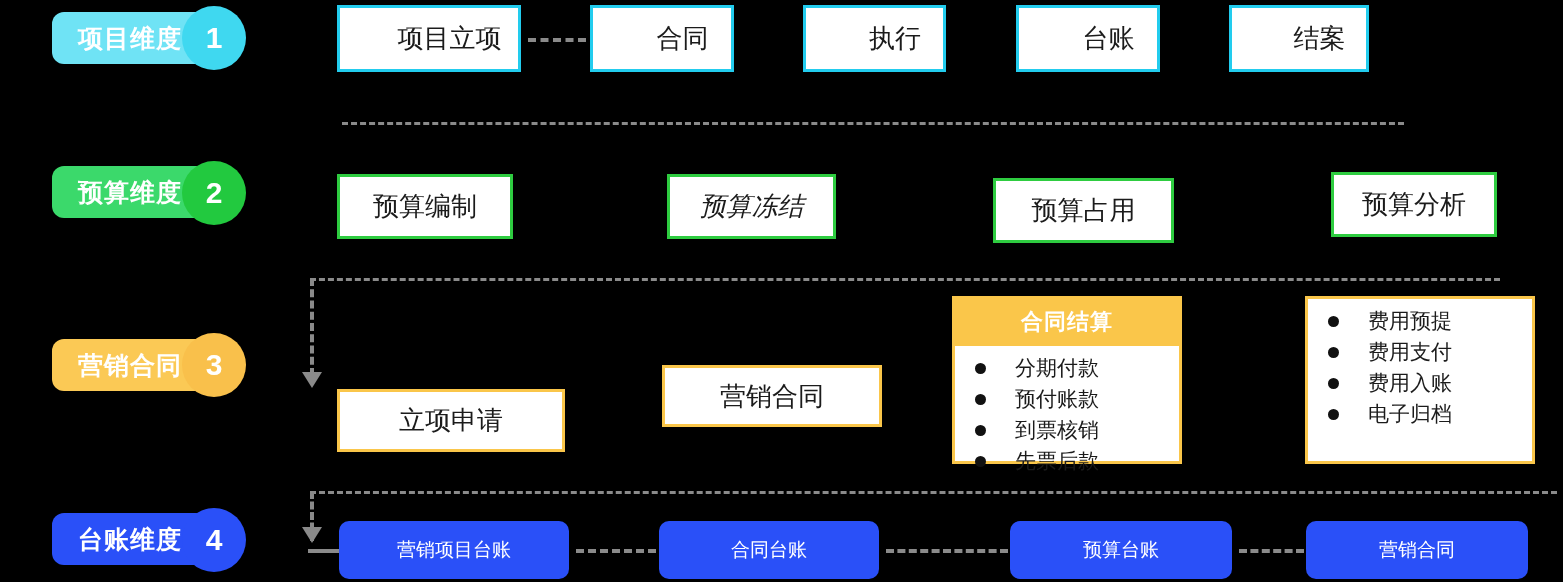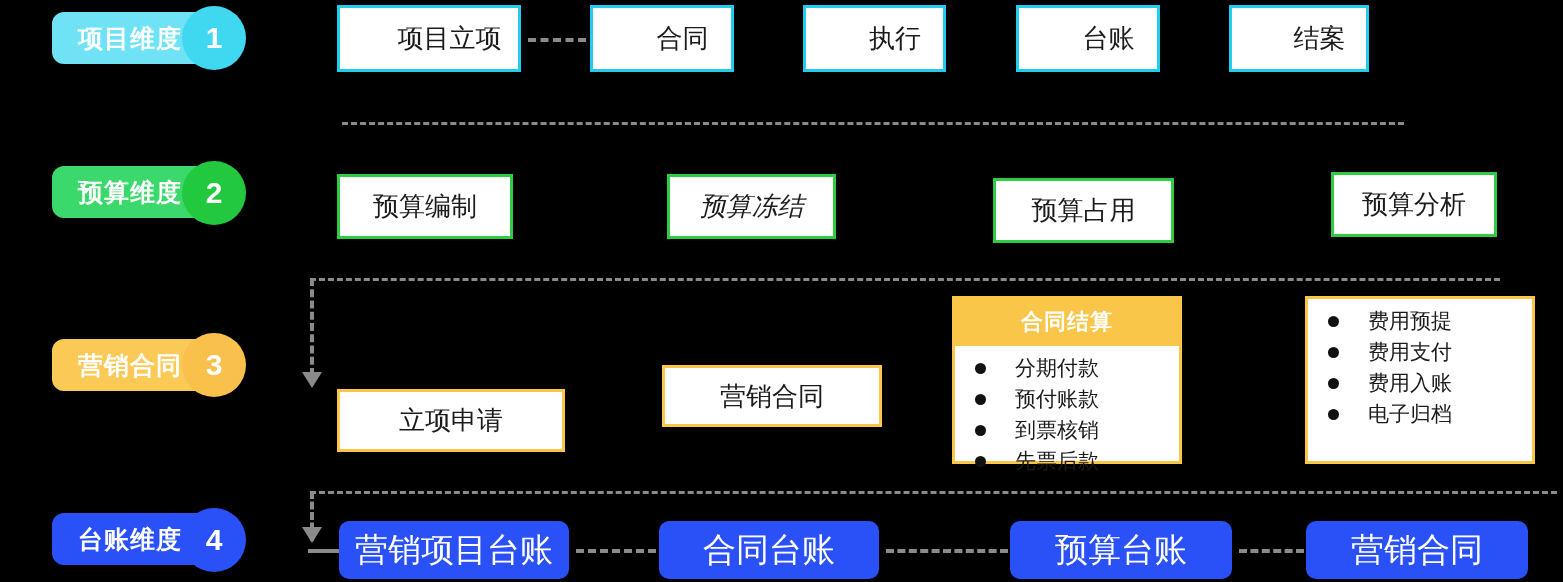--- a/index.html
+++ b/index.html
@@ -24,21 +24,21 @@
   
   .node{
     position:absolute;box-sizing:border-box;display:flex;
     align-items:center;justify-content:center;
     background:#fff;color:#1b1b1b;font-size:26px;white-space:nowrap;
   }
   .node.r1{border:3px solid #22CCEE;padding-left:41px;}
   .node.r2{border:3px solid #2ECC40;}
   .node.r3{border:3px solid #FAC64A;}
   .node.r4{
-    border:none;border-radius:10px;background:#2A50F8;color:#fff;font-size:33px;
+    border:none;border-radius:10px;background:#2A50F8;color:#fff;font-size:19px;
   }
 
   
   .group{
     position:absolute;box-sizing:border-box;
     border:3px solid #FAC64A;background:#fff;display:flex;flex-direction:column;
   }
   .group-head{
     background:#FAC64A;color:#fff;font-weight:bold;font-size:22px;
     text-align:center;padding:8px 0 9px;letter-spacing:1px;

